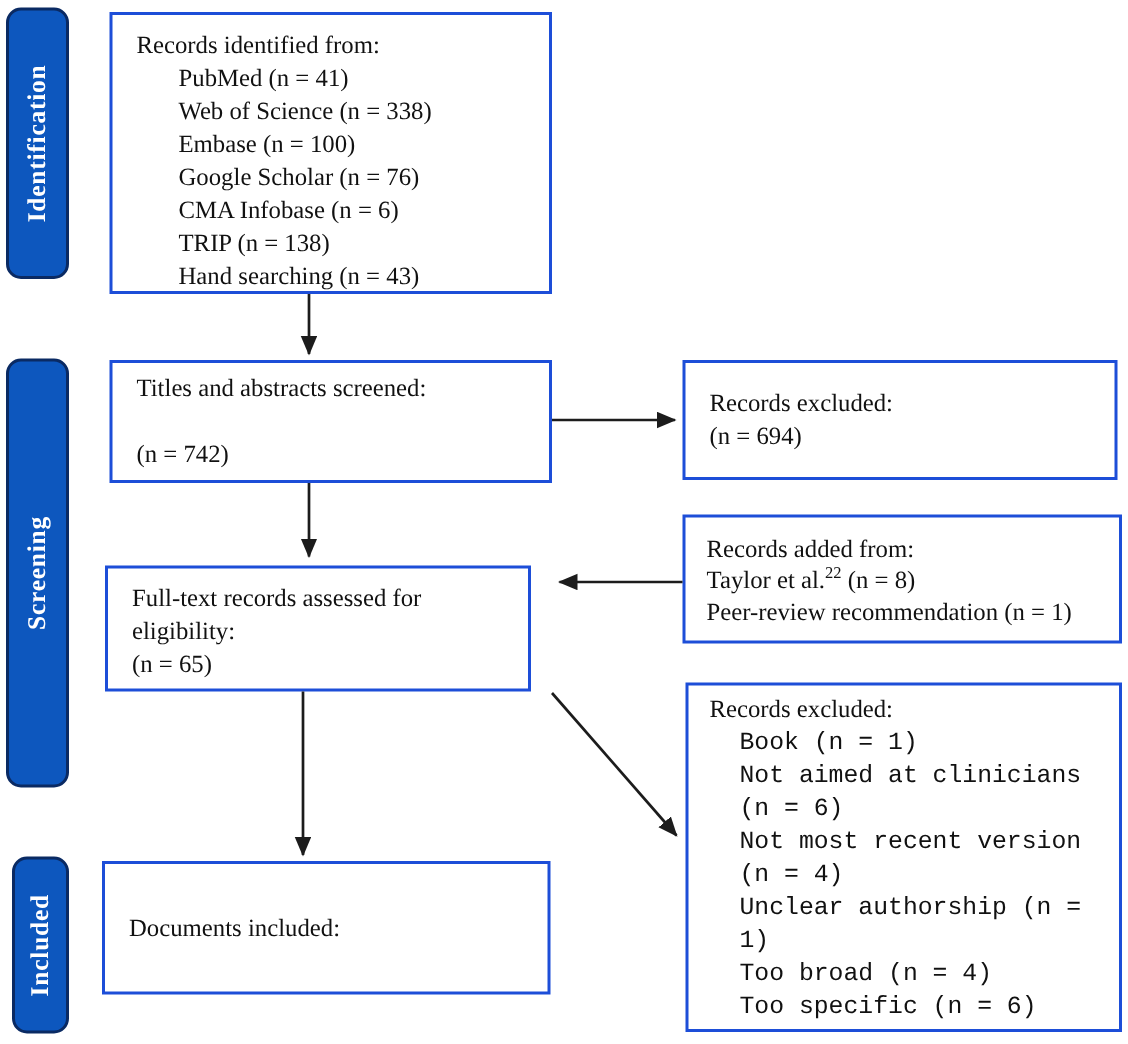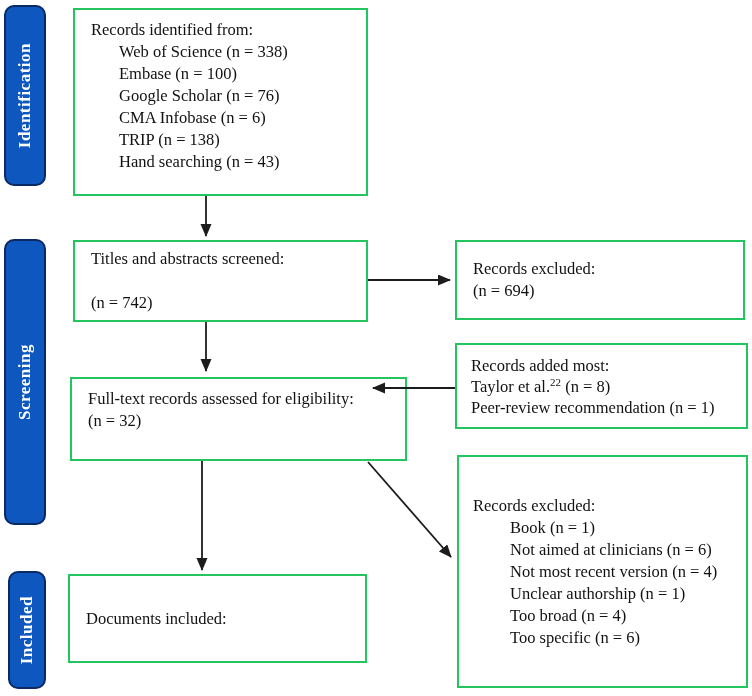--- a/index.html
+++ b/index.html
@@ -30,35 +30,35 @@
     white-space:nowrap;
   }
   #stage-identification{left:4px;top:5px;width:42px;height:181px;}
   #stage-screening{left:4px;top:239px;width:42px;height:286px;}
   #stage-included{left:8px;top:571px;width:38px;height:118px;}
 
   
   .fbox{
     position:absolute;
     background:#ffffff;
-    border:2px solid #22c55e;
+    border:2px solid #1d4ed8;
     box-sizing:border-box;
     font-size:16.5px;
     line-height:22px;
   }
   .fbox .indent{margin-left:28px;}
   .center-col{display:flex;flex-direction:column;justify-content:center;}
 
   #box-identified{left:73px;top:8px;width:295px;height:188px;padding:9px 6px 0 16px;}
   #box-screened{left:73px;top:240px;width:295px;height:82px;padding-left:16px;gap:22px;}
   #box-excluded-screening{left:455px;top:240px;width:290px;height:80px;padding-left:16px;}
   #box-added{left:455px;top:343px;width:293px;height:86px;padding-left:14px;line-height:21px;}
-  #box-fulltext{left:70px;top:377px;width:337px;height:84px;padding:9px 44px 0 16px;}
+  #box-fulltext{left:70px;top:377px;width:284px;height:84px;padding:9px 44px 0 16px;}
   #box-excluded-fulltext{left:457px;top:455px;width:291px;height:233px;padding:0 6px 0 14px;}
-  #box-excluded-fulltext .indent{margin-left:37px;}
+  #box-excluded-fulltext .indent{margin-left:20px;font-family:Liberation Mono, monospace;}
   #box-included{left:68px;top:574px;width:299px;height:89px;padding-left:16px;}
 
   .arrows{position:absolute;left:0;top:0;pointer-events:none;}
   sup{font-size:11px;line-height:0;}
 </style>
 </head>
 <body>
 
 <div class="canvas">
 
@@ -67,47 +67,48 @@
   </div>
   <div class="stage" id="stage-screening">
     <span class="vtext">Screening</span>
   </div>
   <div class="stage" id="stage-included">
     <span class="vtext">Included</span>
   </div>
 
   <div class="fbox" id="box-identified">
     <div>Records identified from:</div>
+    <div class="indent">PubMed (n = 41)</div>
     <div class="indent">Web of Science (n = 338)</div>
     <div class="indent">Embase (n = 100)</div>
     <div class="indent">Google Scholar (n = 76)</div>
     <div class="indent">CMA Infobase (n = 6)</div>
     <div class="indent">TRIP (n = 138)</div>
     <div class="indent">Hand searching (n = 43)</div>
   </div>
 
   <div class="fbox center-col" id="box-screened">
     <div>Titles and abstracts screened:</div>
     <div>(n = 742)</div>
   </div>
 
   <div class="fbox center-col" id="box-excluded-screening">
     <div>Records excluded:</div>
     <div>(n = 694)</div>
   </div>
 
   <div class="fbox center-col" id="box-added">
-    <div>Records added most:</div>
+    <div>Records added from:</div>
     <div><span>Taylor et al.</span><sup>22</sup><span> (n = 8)</span></div>
     <div>Peer-review recommendation (n = 1)</div>
   </div>
 
   <div class="fbox" id="box-fulltext">
     <div>Full-text records assessed for eligibility:</div>
-    <div>(n = 32)</div>
+    <div>(n = 65)</div>
   </div>
 
   <div class="fbox center-col" id="box-excluded-fulltext">
     <div>Records excluded:</div>
     <div class="indent">Book (n = 1)</div>
     <div class="indent">Not aimed at clinicians (n = 6)</div>
     <div class="indent">Not most recent version (n = 4)</div>
     <div class="indent">Unclear authorship (n = 1)</div>
     <div class="indent">Too broad (n = 4)</div>
     <div class="indent">Too specific (n = 6)</div>

